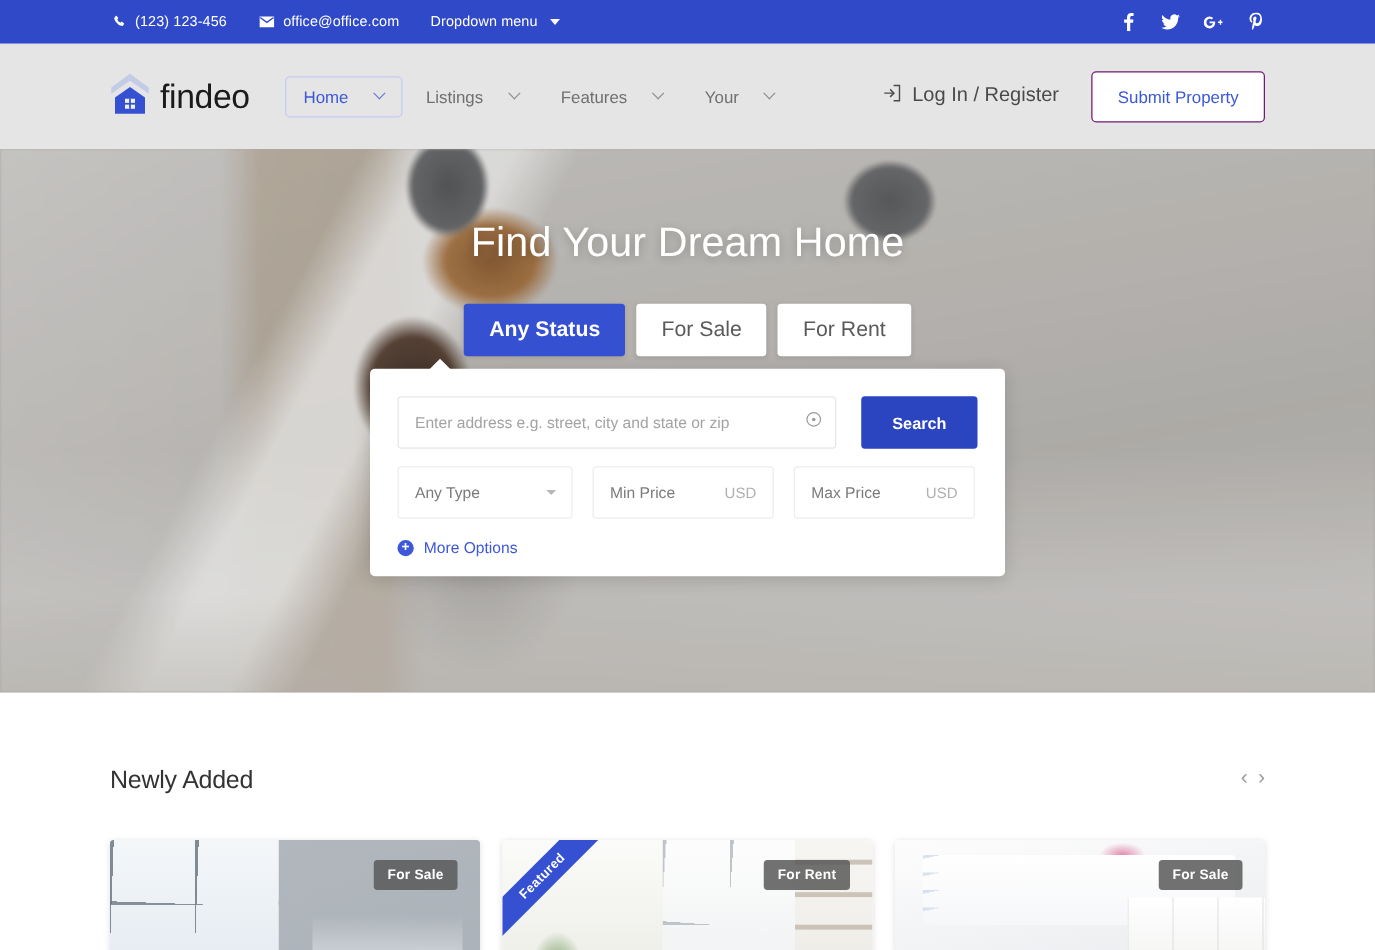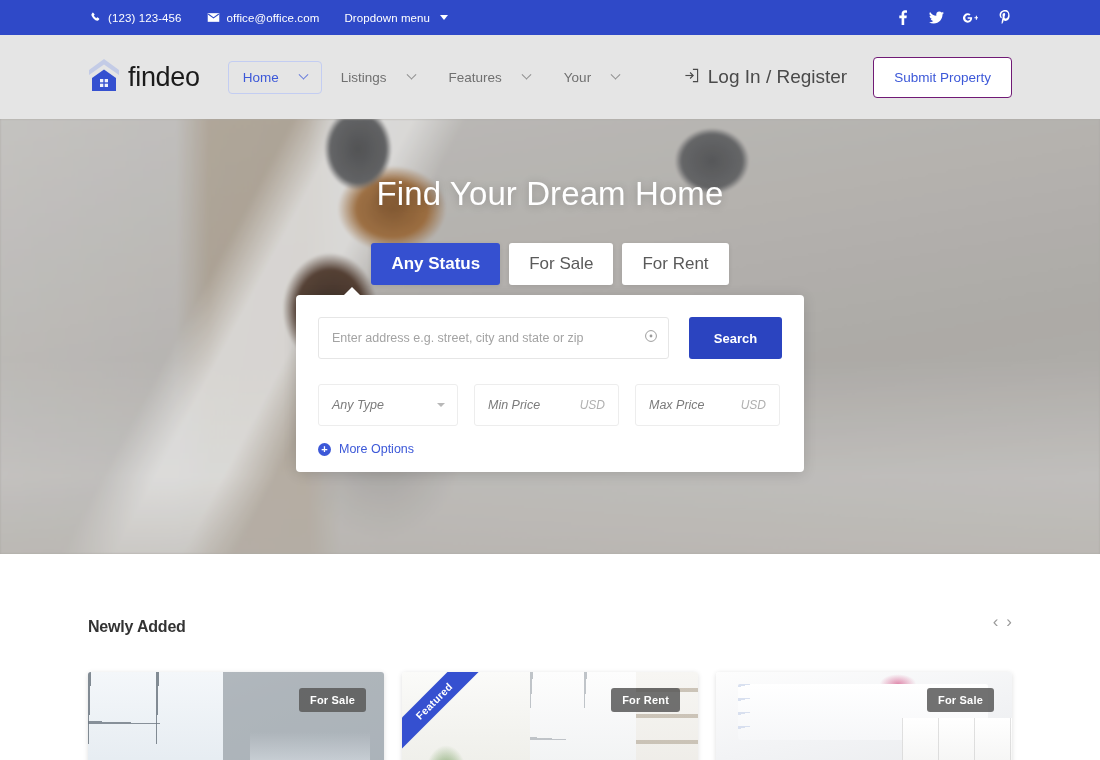--- a/index.html
+++ b/index.html
@@ -49,21 +49,21 @@
     display: flex; align-items: center; gap: 21px;
     font-size: 13.5px; color: #707070;
     padding: 9px 15px; border-radius: 4px;
     white-space: nowrap;
   }
   .nav-item.active { color: #3c58d8; border: 1px solid #c3cdf2; padding: 8px 14px; }
   .chev { width: 7px; height: 7px; border-right: 1.4px solid currentColor; border-bottom: 1.4px solid currentColor;
           transform: rotate(45deg) translate(-2px,-2px); opacity: .75; }
 
   .header-right { margin-left: auto; display: flex; align-items: center; gap: 26px; }
-  .login { display: flex; align-items: center; gap: 9px; font-size: 19px; color: #4a4a4a; white-space: nowrap; }
+  .login { display: flex; align-items: center; gap: 9px; font-size: 16px; color: #4a4a4a; white-space: nowrap; }
   .submit-btn {
     border: 1px solid #701a75; color: #3c58d8; background: #fff;
     font-size: 13.5px; padding: 12px 20px; border-radius: 4px;
     font-family: inherit; white-space: nowrap;
   }
 
   
   .hero {
     position: relative;
     height: 435px;
@@ -143,21 +143,21 @@
   .addr-input::placeholder { color: #a3a3a3; }
   .geo-icon {
     position: absolute; right: 11px; top: 50%; transform: translateY(-50%);
     color: #9a9a9a;
   }
   .search-btn {
     width: 93px; height: 42px; border: none; border-radius: 3px;
     background: #2b44c0; color: #fff; font-size: 13px; font-weight: bold;
     font-family: inherit;
   }
-  .row2 { display: flex; gap: 16px; margin-top: 25px; font-style: italic; }
+  .row2 { display: flex; gap: 16px; margin-top: 14px; }
   .sel-wrap { position: relative; width: 140px; }
   .field {
     width: 100%; height: 42px;
     border: 1px solid #ededed; border-radius: 3px;
     display: flex; align-items: center;
     padding: 0 13px; font-size: 12.5px; color: #7b7b7b;
     background: #fff;
   }
   .sel-caret {
     position: absolute; right: 13px; top: 50%; margin-top: -2px;
@@ -176,21 +176,21 @@
   .plus-circle {
     width: 13px; height: 13px; border-radius: 50%;
     background: #3c58d8; color: #fff;
     display: flex; align-items: center; justify-content: center;
     font-size: 11px; line-height: 1; font-weight: bold;
   }
 
   
   .listings { padding: 0 88px; }
   .sec-head { display: flex; align-items: flex-end; margin-top: 59px; }
-  .sec-title { font-size: 16px; color: #333333; font-weight: 700; letter-spacing: -.2px; }
+  .sec-title { font-size: 20px; color: #333333; font-weight: 400; letter-spacing: -.2px; }
   .arrows { margin-left: auto; display: flex; gap: 8px; align-items: center; padding-bottom: 6px; }
   .arrow { color: #9b9b9b; font-size: 17px; line-height: 1; }
 
   .cards { display: flex; gap: 18px; margin-top: 36px; }
   .card {
     position: relative; width: 296px; height: 120px;
     border-radius: 3px; overflow: hidden;
     box-shadow: 0 1px 5px rgba(0,0,0,.13);
   }
   .card-img { position: absolute; inset: 0; }

